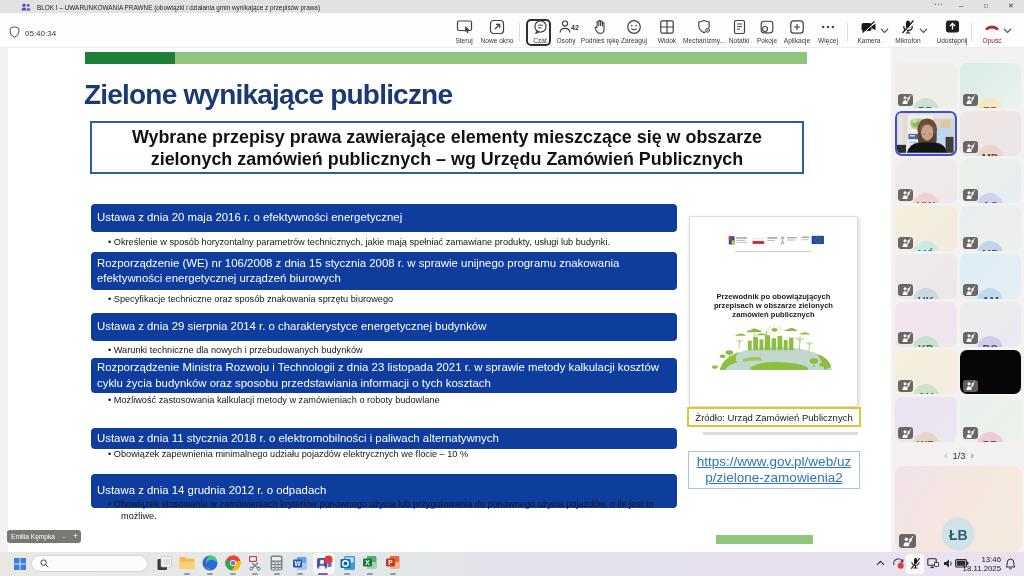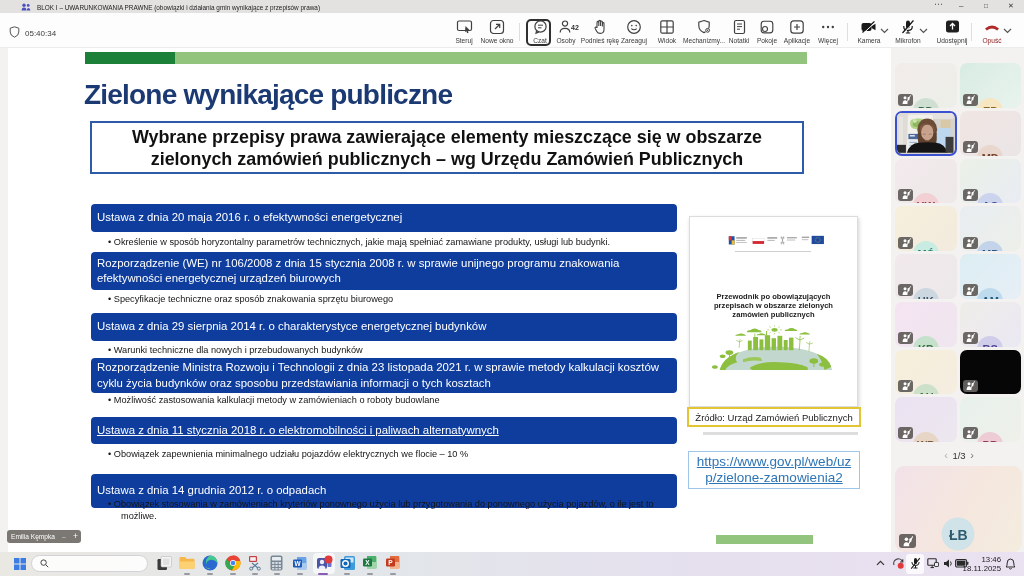--- a/index.html
+++ b/index.html
@@ -215,21 +215,21 @@
       <div class="abs" style="left:82px;top:73px;width:714px;height:53px;border:2px solid #2e5ba8;display:flex;align-items:center;justify-content:center;text-align:center;font-size:17.9px;font-weight:bold;color:#111;line-height:22px;">Wybrane przepisy prawa zawierające elementy mieszczące się w obszarze<br>zielonych zamówień publicznych – wg Urzędu Zamówień Publicznych</div>
 
       <div class="bar" style="top:156px;height:28px;">Ustawa z dnia 20 maja 2016 r. o efektywności energetycznej</div>
       <div class="bullet" style="top:189px;">• Określenie w sposób horyzontalny parametrów technicznych, jakie mają spełniać zamawiane produkty, usługi lub budynki.</div>
       <div class="bar" style="top:204px;height:38px;">Rozporządzenie (WE) nr 106/2008 z dnia 15 stycznia 2008 r. w sprawie unijnego programu znakowania efektywności energetycznej urządzeń biurowych</div>
       <div class="bullet" style="top:246px;">• Specyfikacje techniczne oraz sposób znakowania sprzętu biurowego</div>
       <div class="bar" style="top:265px;height:28px;">Ustawa z dnia 29 sierpnia 2014 r. o charakterystyce energetycznej budynków</div>
       <div class="bullet" style="top:297px;">• Warunki techniczne dla nowych i przebudowanych budynków</div>
       <div class="bar" style="top:310px;height:35px;">Rozporządzenie Ministra Rozwoju i Technologii z dnia 23 listopada 2021 r. w sprawie metody kalkulacji kosztów cyklu życia budynków oraz sposobu przedstawiania informacji o tych kosztach</div>
       <div class="bullet" style="top:347px;">• Możliwość zastosowania kalkulacji metody w zamówieniach o roboty budowlane</div>
-      <div class="bar" style="top:369px;height:27px;text-decoration:underline;">Ustawa z dnia 11 stycznia 2018 r. o elektromobilności i paliwach alternatywnych</div>
+      <div class="bar" style="top:380px;height:21px;">Ustawa z dnia 11 stycznia 2018 r. o elektromobilności i paliwach alternatywnych</div>
       <div class="bullet" style="top:401px;">• Obowiązek zapewnienia minimalnego udziału pojazdów elektrycznych we flocie – 10 %</div>
       <div class="bar" style="top:426px;height:34px;">Ustawa z dnia 14 grudnia 2012 r. o odpadach</div>
       <div class="bullet" style="top:451px;width:572px;">• Obowiązek stosowania w zamówieniach kryteriów ponownego użycia lub przygotowania do ponownego użycia pojazdów, o ile jest to możliwe.</div>
 
       <div class="abs" style="left:681px;top:168px;width:169px;height:191px;background:#fff;border:1px solid #dcdcdc;box-shadow:1px 2px 4px rgba(0,0,0,0.18);">
         <svg width="167" height="189" viewBox="0 0 167 189">
 
           <g transform="translate(83.5,25) scale(0.82) translate(-83.5,-25)">
           <rect x="29" y="18" width="7" height="10" fill="#1b51a4"></rect>
           <rect x="29" y="18" width="3.5" height="5" fill="#e03030"></rect>

